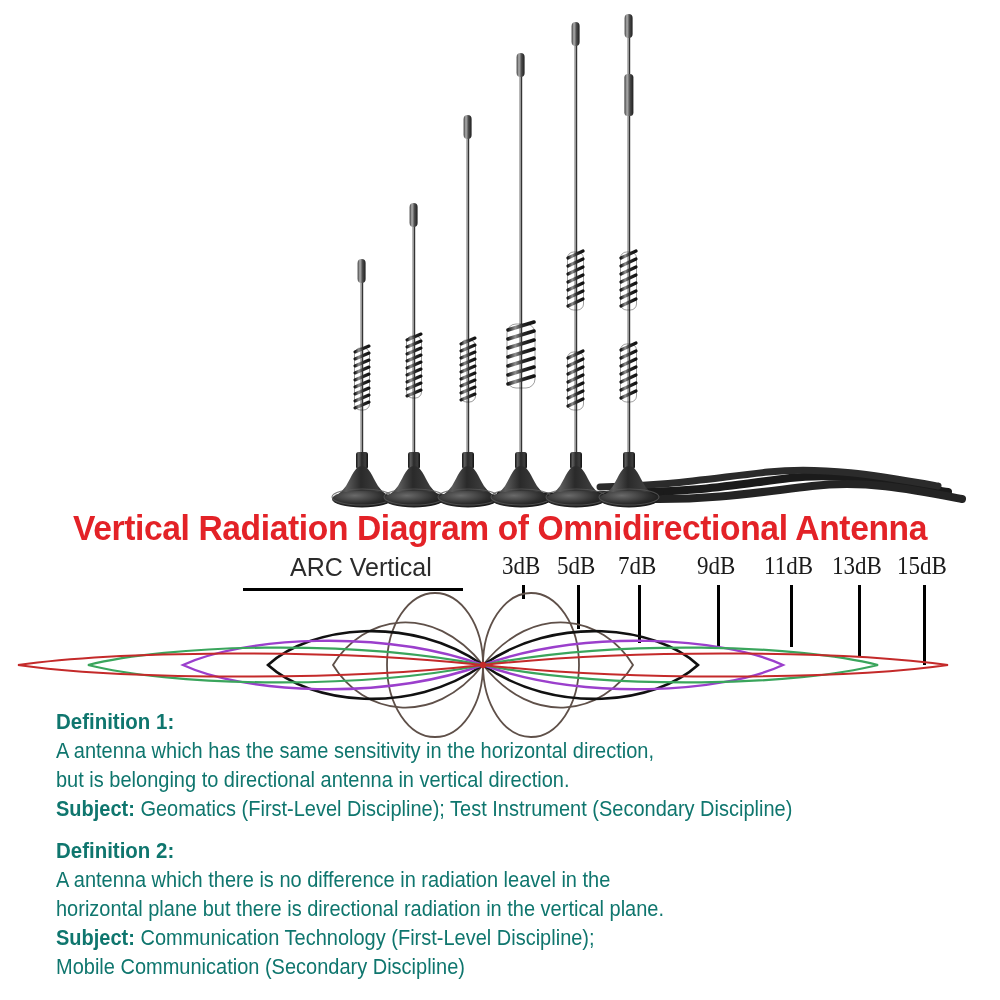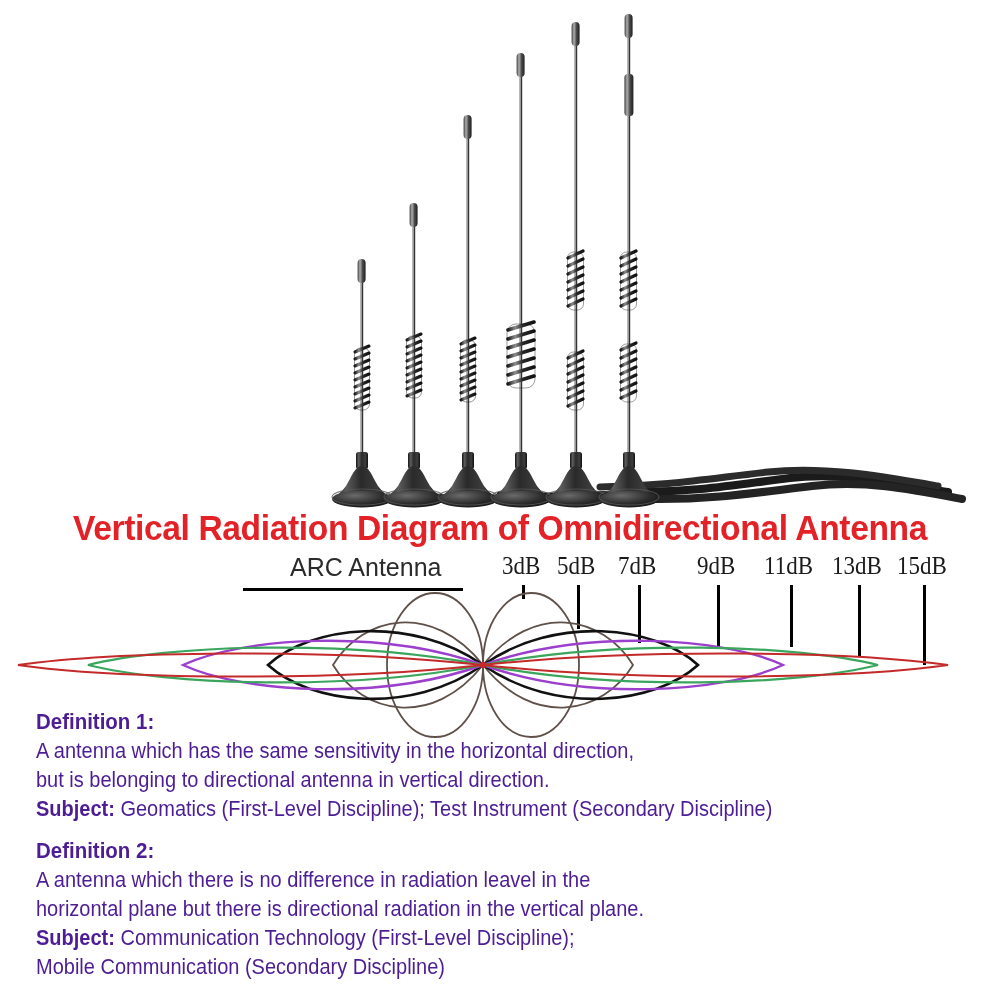--- a/index.html
+++ b/index.html
@@ -49,22 +49,22 @@
     position:absolute;left:243px;top:588px;width:220px;height:3px;
     background:#000;
   }
   .tick{position:absolute;width:3px;background:#000;}
 
   
   #pattern{position:absolute;left:0;top:588px;width:1000px;height:160px;}
 
   
   #defs{
-    position:absolute;left:36px;top:706px;width:940px;
-    color:#4c1d95;
+    position:absolute;left:56px;top:706px;width:940px;
+    color:#0f766e;
     font-family:"Liberation Sans","DejaVu Sans",sans-serif;
   }
   .dline{
     font-size:21.5px;
     line-height:29px;
     white-space:nowrap;
     transform:scaleX(0.93);
     transform-origin:left center;
   }
   .dhead{
@@ -284,21 +284,21 @@
         <path d="M629 466 C 622 466, 619 476, 613 486 C 607 494, 601 497, 601 499
                  L 657 499 C 657 497, 651 494, 645 486 C 639 476, 636 466, 629 466 Z" fill="url(#baseg)"></path>
         <ellipse cx="629" cy="499" rx="30" ry="8.5" fill="url(#footg)"></ellipse>
         <ellipse cx="629" cy="497" rx="30" ry="8" fill="none" stroke="#585858" stroke-width="1.1" opacity="0.8"></ellipse>
       </g>
     </svg>
   </div>
 
   <div id="title">Vertical Radiation Diagram of Omnidirectional Antenna</div>
 
-  <div id="arcfreedom">ARC Antenna</div>
+  <div id="arcfreedom">ARC Vertical</div>
   <div id="arcline"></div>
 
   <div id="scale-labels">
       <div class="lbl" style="left: 502.2px; top: 552px;">3dB</div>
       <div class="tick" style="left: 522px; top: 585px; height: 14px;"></div>
       <div class="lbl" style="left: 557.2px; top: 552px;">5dB</div>
       <div class="tick" style="left: 577px; top: 585px; height: 44px;"></div>
       <div class="lbl" style="left: 618.2px; top: 552px;">7dB</div>
       <div class="tick" style="left: 638px; top: 585px; height: 58px;"></div>
       <div class="lbl" style="left: 697.2px; top: 552px;">9dB</div>

